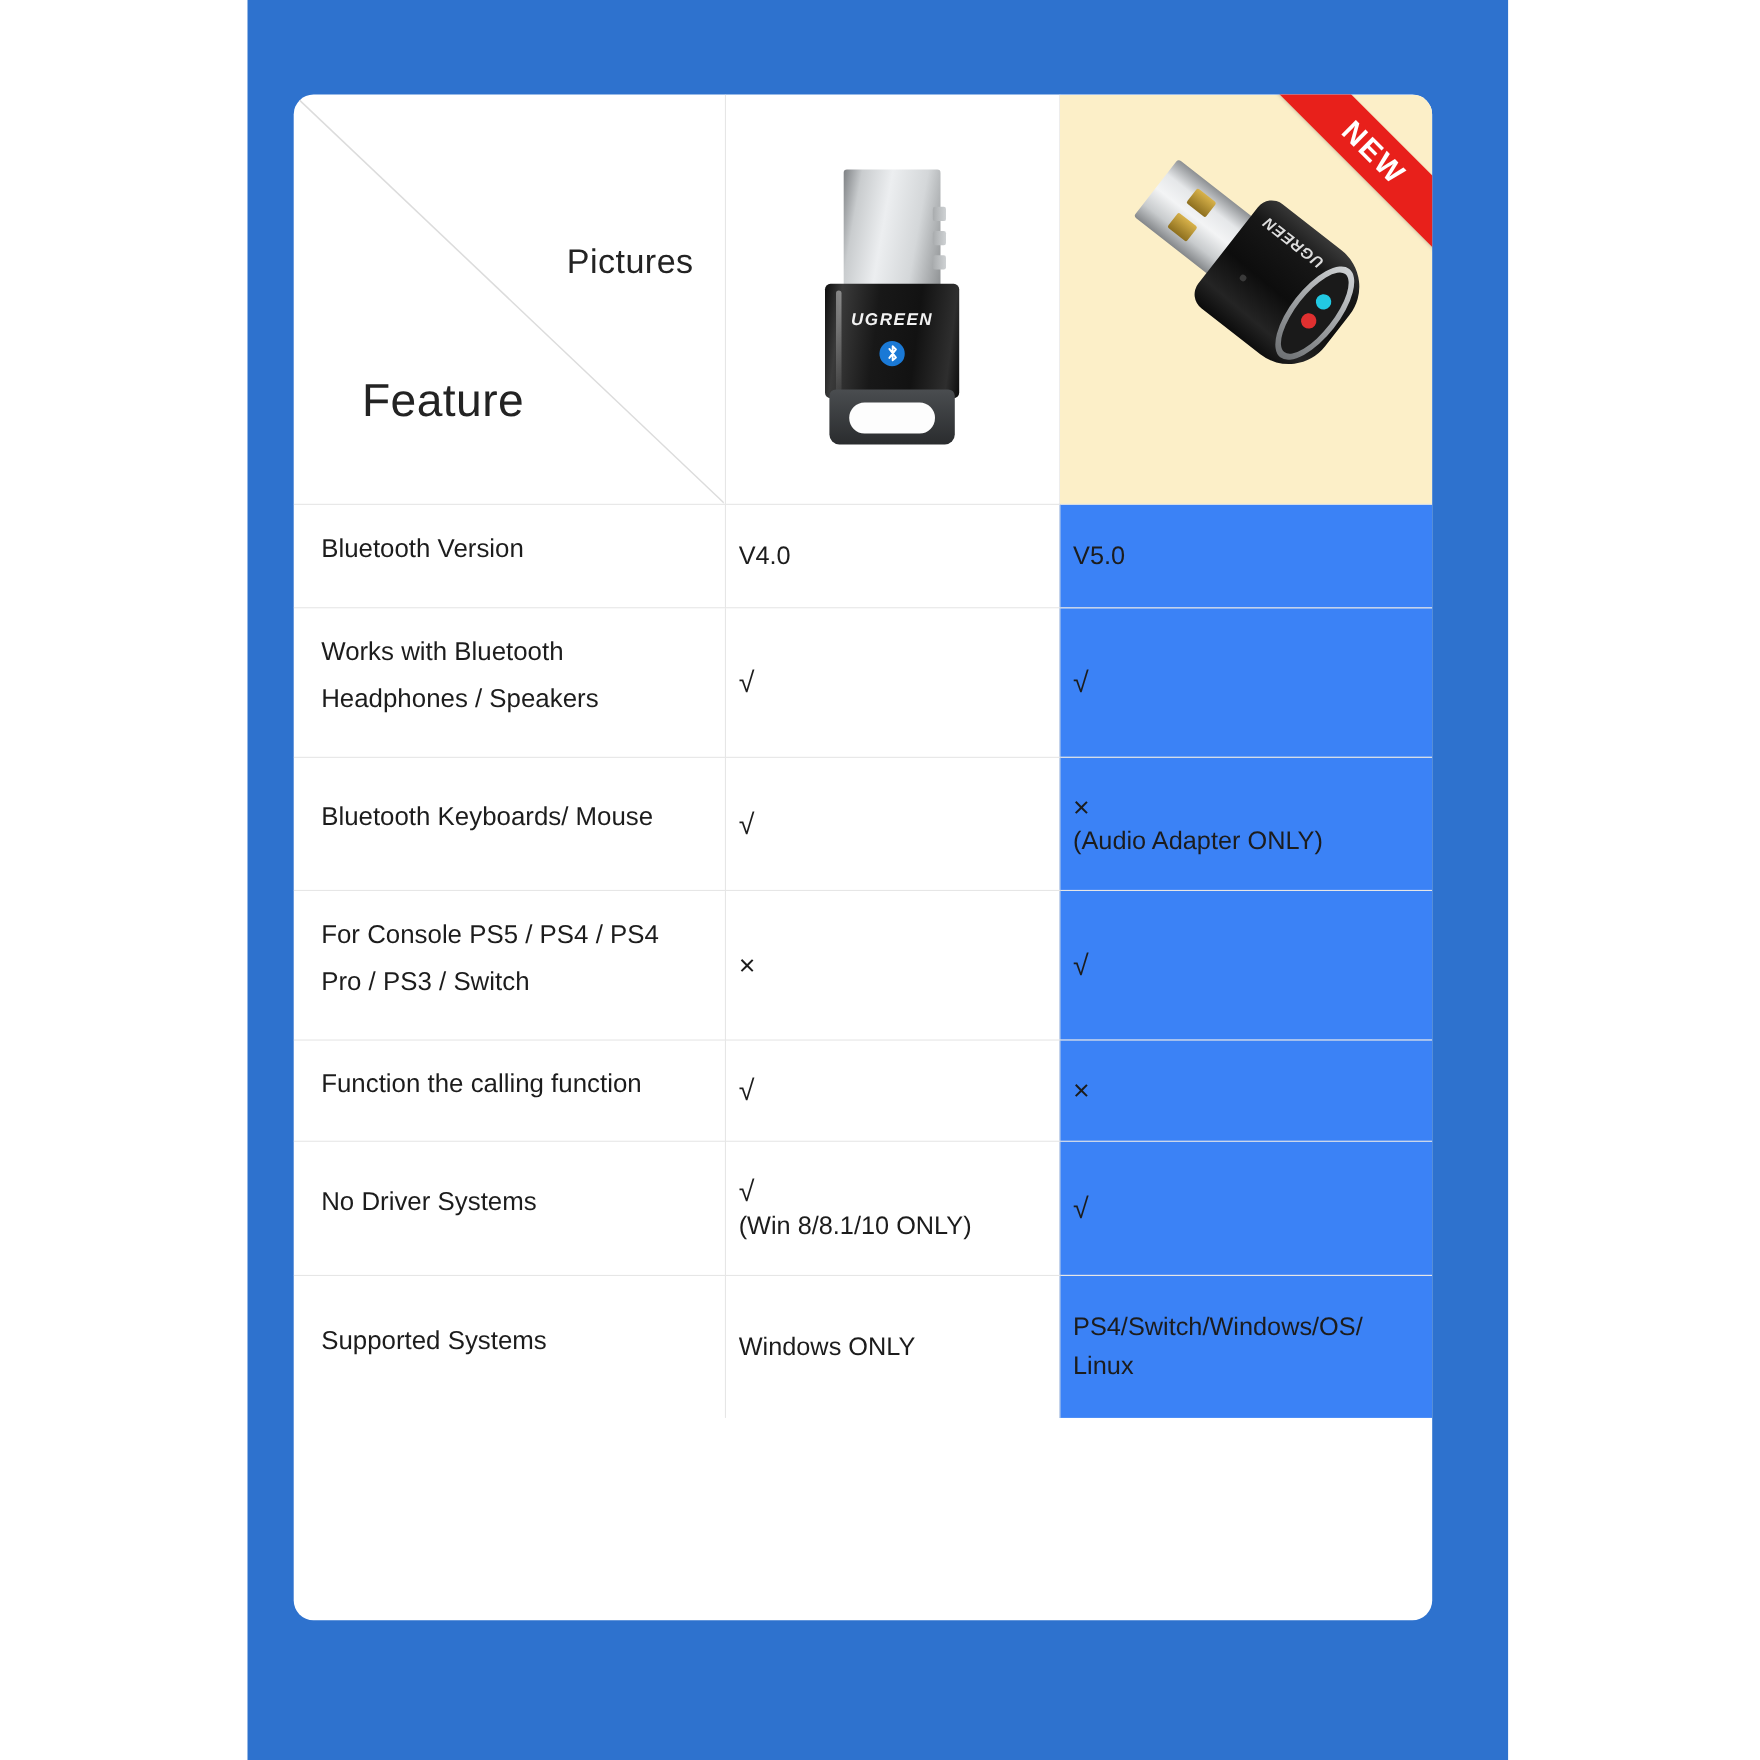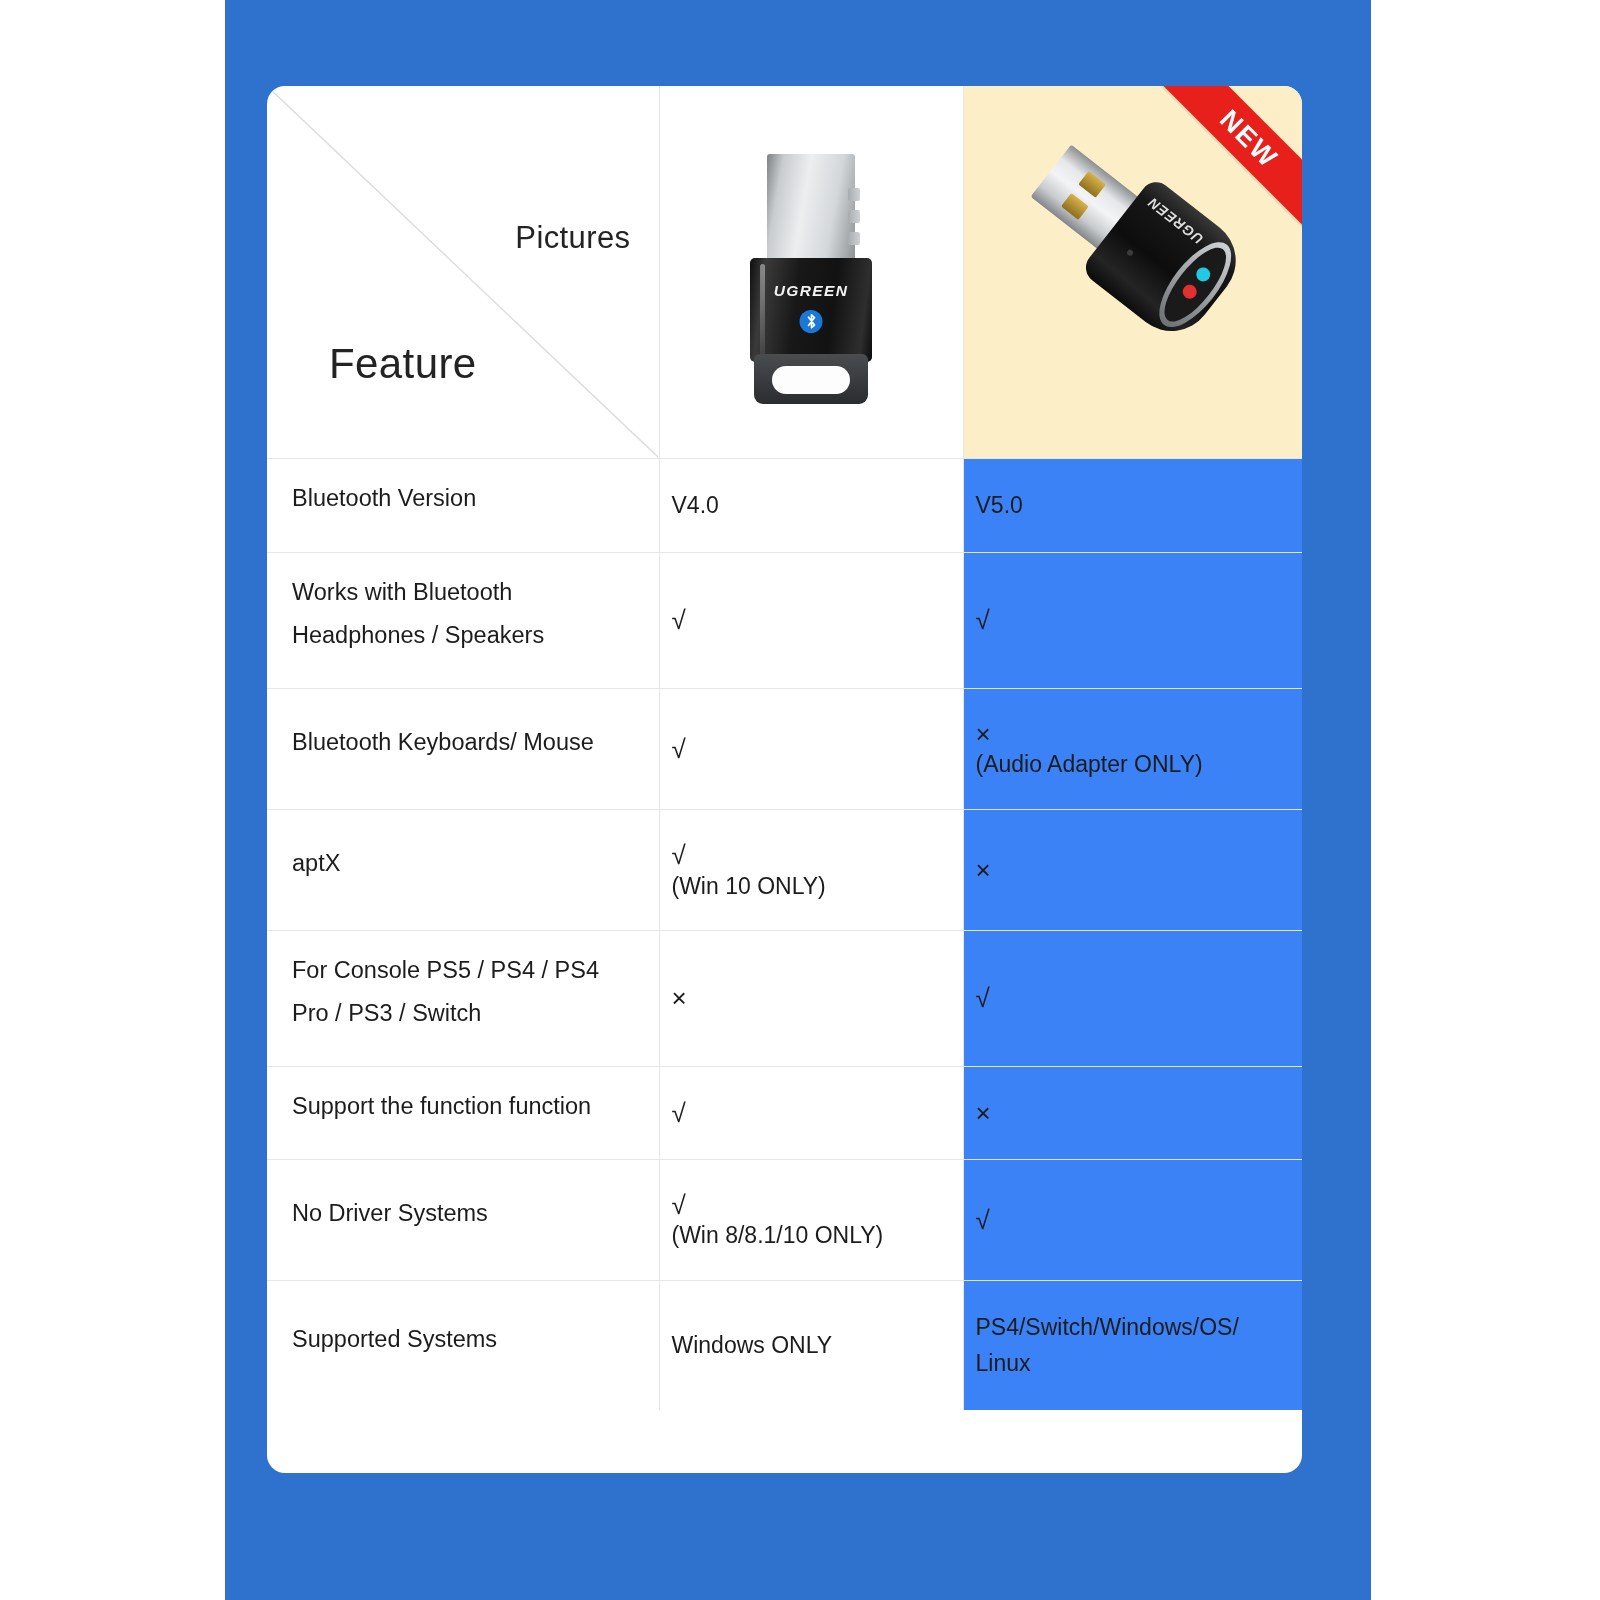--- a/index.html
+++ b/index.html
@@ -285,43 +285,33 @@
           <td class="feat">Bluetooth Keyboards/ Mouse</td>
           <td class="val">
             <span class="mark">√</span>
           </td>
           <td class="val hi">
             <span class="mark">×</span>
             <span class="note">(Audio Adapter ONLY)</span>
           </td>
         </tr>
 
-        <tr>
-          <td class="feat">aptX</td>
-          <td class="val">
-            <span class="mark">√</span>
-            <span class="note">(Win 10 ONLY)</span>
-          </td>
-          <td class="val hi">
+
+        <tr>
+          <td class="feat">For Console PS5 / PS4 / PS4 Pro / PS3 / Switch</td>
+          <td class="val">
             <span class="mark">×</span>
           </td>
-        </tr>
-
-        <tr>
-          <td class="feat">For Console PS5 / PS4 / PS4 Pro / PS3 / Switch</td>
-          <td class="val">
-            <span class="mark">×</span>
-          </td>
-          <td class="val hi">
-            <span class="mark">√</span>
-          </td>
-        </tr>
-
-        <tr>
-          <td class="feat">Support the function function</td>
+          <td class="val hi">
+            <span class="mark">√</span>
+          </td>
+        </tr>
+
+        <tr>
+          <td class="feat">Function the calling function</td>
           <td class="val">
             <span class="mark">√</span>
           </td>
           <td class="val hi">
             <span class="mark">×</span>
           </td>
         </tr>
 
         <tr>
           <td class="feat">No Driver Systems</td>

